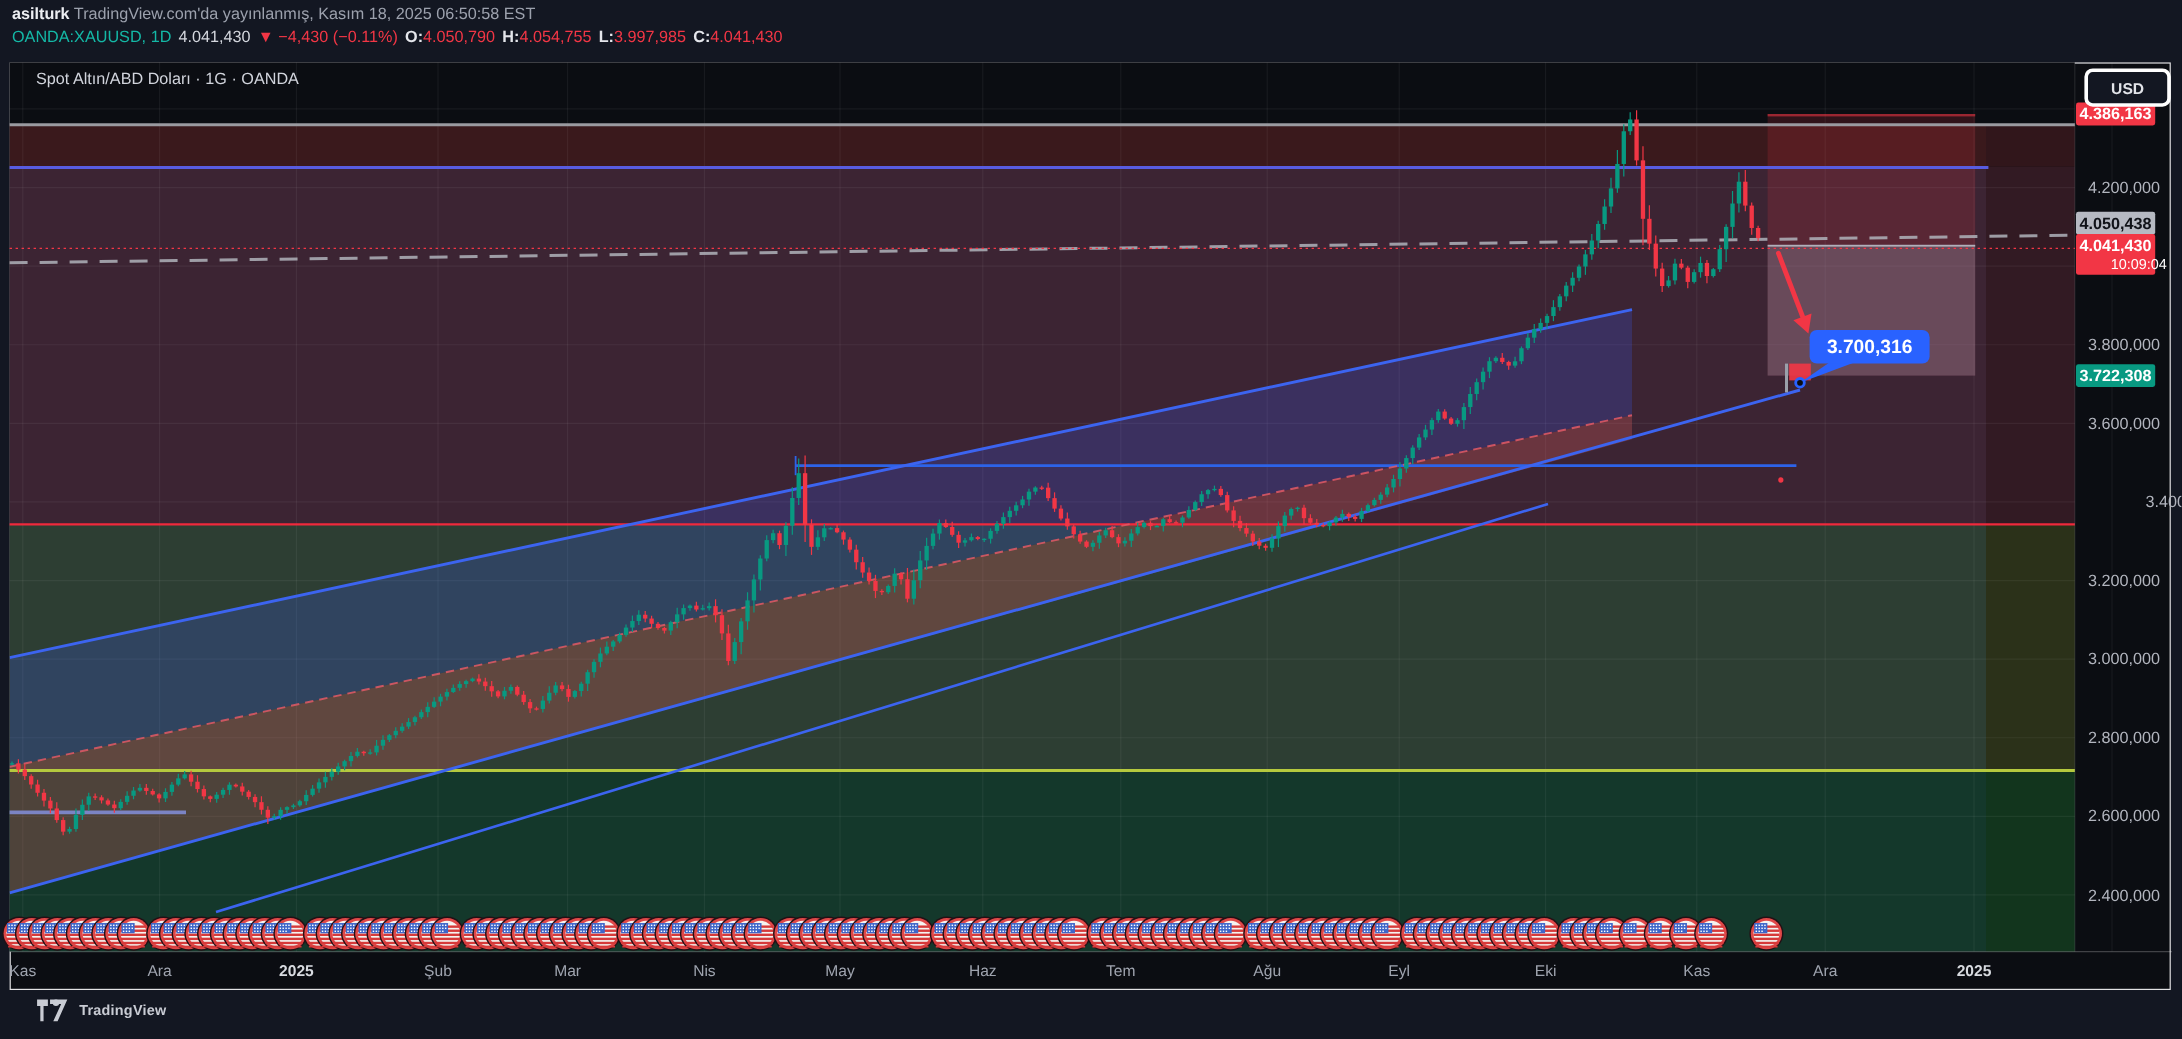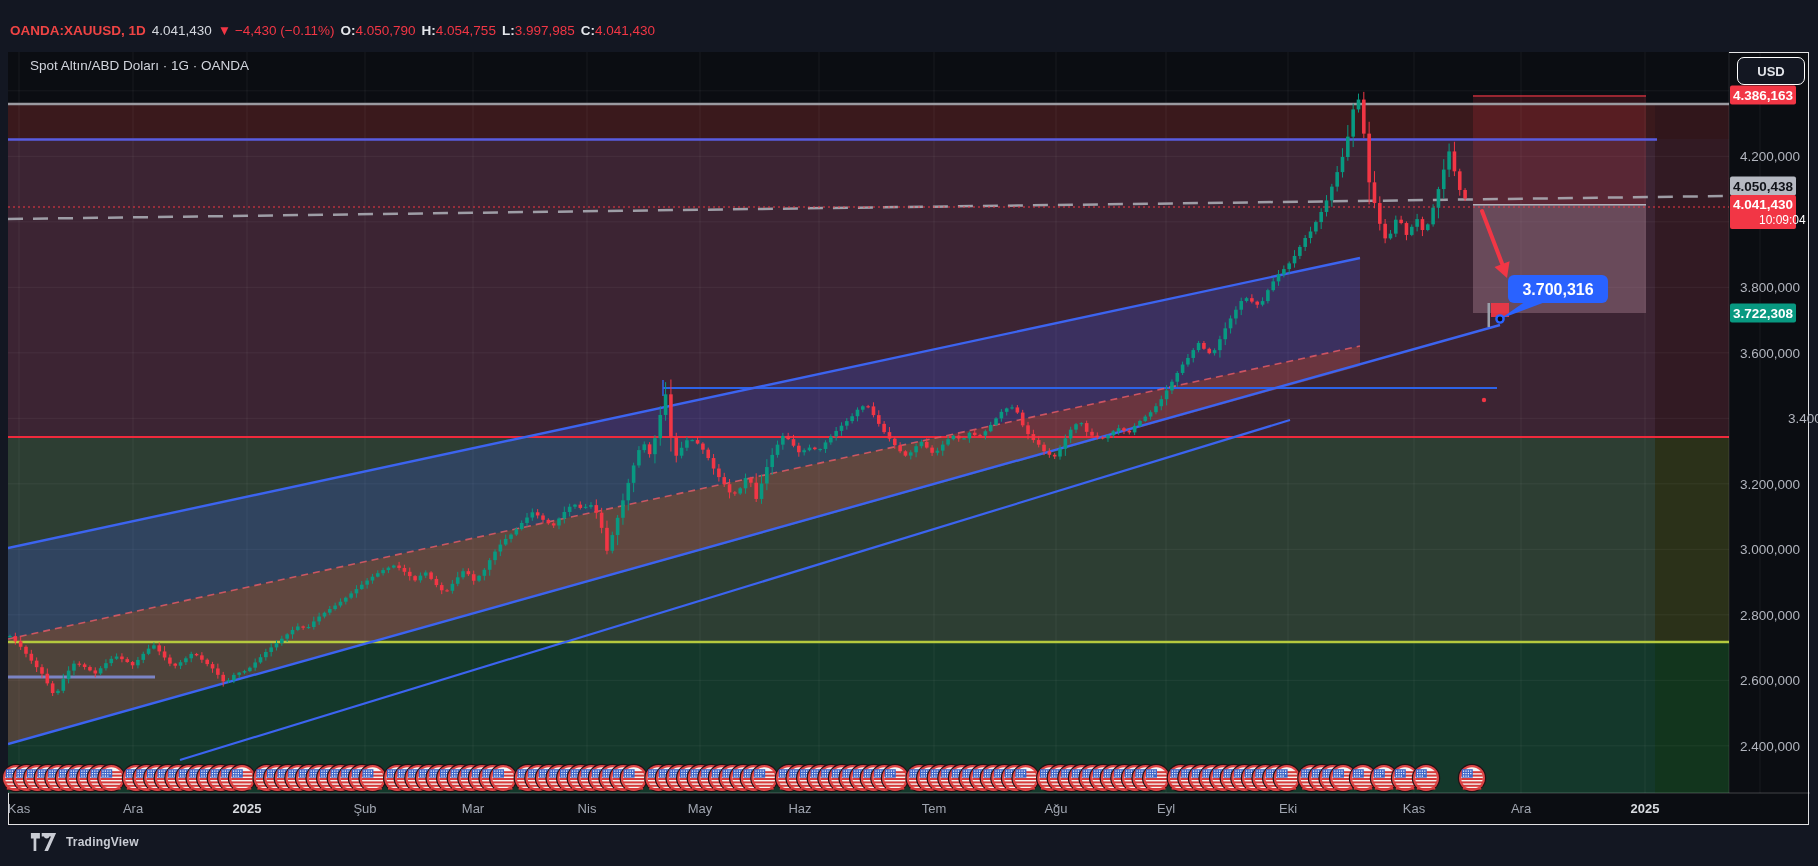--- a/index.html
+++ b/index.html
@@ -1,28 +1,28 @@
 <!DOCTYPE html>
 <html><head>
 <meta charset="utf-8">
 <style>
   html,body{margin:0;padding:0;background:#131722;}
   .stage{position:relative;width:1818px;height:866px;background:#131722;overflow:hidden;
          font-family:"Liberation Sans",sans-serif;}
   .hdr1{position:absolute;left:10px;top:4px;font-size:13.5px;color:#9ca1ad;white-space:nowrap;}
   .hdr1 b{color:#eceef2;font-weight:bold;}
   .hdr2{position:absolute;left:10px;top:23px;font-size:13.5px;color:#e4e6eb;white-space:nowrap;display:flex;gap:6px;}
-  .hdr2 .sym{font-weight:bold;color:#ef4444;}
+  .hdr2 .sym{font-weight:normal;color:#14b8a6;}
   .hdr2 .px{color:#d4d7de;}
   .hdr2 .neg{color:#f23645;}
   .hdr2 .ohlc b{color:#e4e6eb;font-weight:bold;}
   .hdr2 .ohlc span{color:#f23645;}
   .frame{position:absolute;left:8px;top:52px;width:1801px;height:773px;border:1.5px solid #e2e2e4;box-sizing:border-box;background:#0b0d12;}
   .chart-title{position:absolute;left:30px;top:58px;font-size:13.5px;color:#d1d4dc;z-index:30;}
-  .usd-btn{position:absolute;left:1737px;top:57px;width:66px;height:26px;border:1px solid #ffffff;border-radius:7px;
+  .usd-btn{position:absolute;left:1737px;top:57px;width:66px;height:26px;border:3px solid #ffffff;border-radius:7px;
            color:#e2e4e9;font-size:13px;font-weight:bold;display:flex;align-items:center;justify-content:center;
            background:#131722;z-index:40;}
   svg.plot{position:absolute;left:0;top:0;z-index:10;}
   .ytick{position:absolute;left:1733px;width:74px;text-align:center;transform:translateY(-50%);
          font-size:13.5px;color:#b2b5be;z-index:20;white-space:nowrap;}
   .ybadge{position:absolute;left:1730px;width:66px;text-align:center;transform:translateY(-50%);
           font-size:13.5px;font-weight:bold;z-index:21;padding:2px 0;border-radius:2px;white-space:nowrap;}
   .ybadge.red{background:#f23645;color:#fff;}
   .ybadge.gray{background:#b6b9c2;color:#101218;}
   .ybadge.green{background:#089981;color:#fff;}
@@ -30,20 +30,23 @@
   .xtick{position:absolute;top:801px;transform:translateX(-50%);font-size:13px;color:#9fa4af;z-index:20;}
   .xtick.bold{color:#d8dbe0;font-weight:bold;}
   .footer{position:absolute;left:30px;top:832px;display:flex;align-items:center;gap:9px;z-index:20;}
   .footer .brand{font-size:12px;font-weight:bold;color:#c9ccd4;letter-spacing:.2px;}
 </style>
 </head>
 <body>
 
 <div class="stage">
 
+  <div class="hdr1">
+    <b>asilturk</b><span> TradingView.com'da yayınlanmış, Kasım 18, 2025 06:50:58 EST</span>
+  </div>
   <div class="hdr2">
     <span class="sym">OANDA:XAUUSD, 1D</span>
     <span class="px">4.041,430</span>
     <span class="neg">▼ −4,430 (−0.11%)</span>
     <span class="ohlc"><b>O:</b><span>4.050,790</span></span>
     <span class="ohlc"><b>H:</b><span>4.054,755</span></span>
     <span class="ohlc"><b>L:</b><span>3.997,985</span></span>
     <span class="ohlc"><b>C:</b><span>4.041,430</span></span>
   </div>
 
@@ -868,21 +871,21 @@
     </div>
 
   <div id="xticks">
       <div class="xtick" style="left: 19px;">Kas</div>
       <div class="xtick" style="left: 133px;">Ara</div>
       <div class="xtick bold" style="left: 247px;">2025</div>
       <div class="xtick" style="left: 365px;">Şub</div>
       <div class="xtick" style="left: 473px;">Mar</div>
       <div class="xtick" style="left: 587px;">Nis</div>
       <div class="xtick" style="left: 700px;">May</div>
-      <div class="xtick" style="left: 800px;">Haz</div>
+      <div class="xtick" style="left: 819px;">Haz</div>
       <div class="xtick" style="left: 934px;">Tem</div>
       <div class="xtick" style="left: 1056px;">Ağu</div>
       <div class="xtick" style="left: 1166px;">Eyl</div>
       <div class="xtick" style="left: 1288px;">Eki</div>
       <div class="xtick" style="left: 1414px;">Kas</div>
       <div class="xtick" style="left: 1521px;">Ara</div>
       <div class="xtick bold" style="left: 1645px;">2025</div>
     </div>
 
   <div class="footer">

